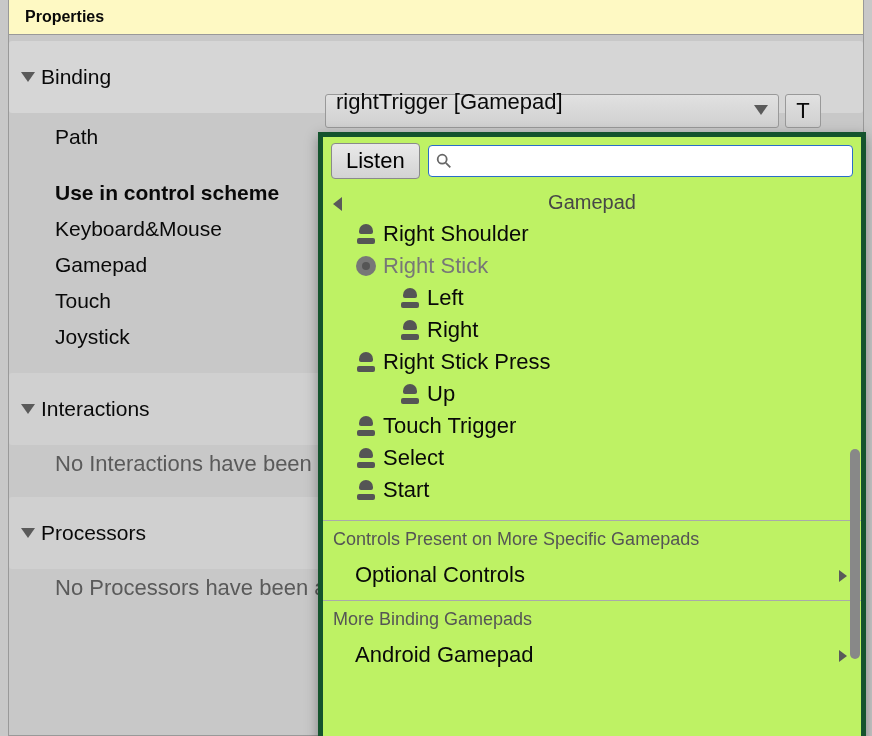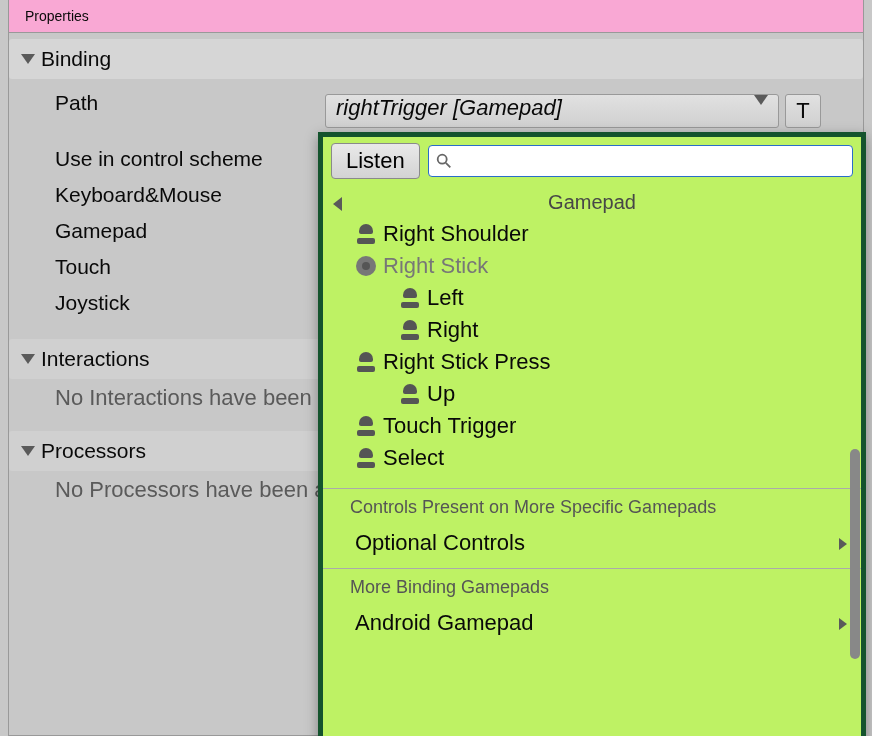--- a/index.html
+++ b/index.html
@@ -8,69 +8,68 @@
   .panel {
     position: absolute;
     left: 8px; top: 0; right: 8px; bottom: 0;
     border: 1px solid #999;
     border-top: none;
     background: #c8c8c8;
   }
 
   
   .properties-header {
-    background: #f9a8d4;
+    background: #fef9c3;
     border-bottom: 1px solid #999;
     padding: 8px 16px;
-    font-weight: normal;
-    font-size: 14px;
+    font-weight: bold;
+    font-size: 16px;
   }
 
   
   .section-header {
     background: #d6d6d6;
-    padding: 8px 12px;
+    padding: 24px 12px;
     font-size: 21px;
     border-radius: 3px;
     margin: 6px 0 0 0;
     display: flex;
     align-items: center;
     gap: 6px;
   }
   .section-header.sub { background: #d0d0d0; margin: 8px 0 0 0; }
 
   .section-body { padding: 6px 0 10px 0; }
 
   .field-row {
     display: flex;
     align-items: center;
     padding: 6px 0 6px 46px;
     font-size: 21px;
   }
   .field-label { width: 252px; }
-  .field-label.bold { font-weight: normal; }
+  .field-label.bold { font-weight: bold; }
 
   .info-text {
     padding: 6px 0 6px 46px;
     font-size: 22px;
     color: #5a5a5a;
   }
 
   
   .path-dropdown {
     position: absolute;
     left: 316px; top: 94px;
     width: 454px; height: 34px;
     background: linear-gradient(#e1e1e1, #d0d0d0);
     border: 1px solid #999;
     border-radius: 3px;
-    display: flex; align-items: flex-start;
-    padding: 0 10px;
-    font-size: 22px;
-    font-style: italic;
+    display: flex; align-items: flex-end;
+    padding: 12px 10px;
+    font-size: 22px;
   }
   .path-dropdown .caret { margin-left: auto; }
 
   .t-button {
     position: absolute;
     left: 776px; top: 94px;
     width: 36px; height: 34px;
     background: linear-gradient(#e1e1e1, #d0d0d0);
     border: 1px solid #999;
     border-radius: 3px;
@@ -160,21 +159,20 @@
     margin-left: 24px;
   }
   .list-item.sub { padding-left: 52px; }
   .list-item.dim { color: #777; }
   .list-item .icon { width: 22px; height: 22px; display:inline-flex; align-items:center; justify-content:center; }
 
   .divider { border-top: 1px solid #aaa; margin: 6px 0 0 0; }
   .section-label {
     font-size: 18px; color: #555;
     padding: 8px 0 6px 10px;
-    margin-left: 17px;
   }
   .subnav {
     display: flex; 
     padding: 6px 14px 6px 32px;
     font-size: 22px;
   }
   .subnav .arrow { margin-left: auto; }
 
   .popup-scrollbar {
     position: absolute;
@@ -315,20 +313,26 @@
           <span class="joy-icon"></span>
         </span>
       <span>Touch Trigger</span>
     </div>
     <div class="list-item">
       <span class="icon">
           <span class="joy-icon"></span>
         </span>
       <span>Select</span>
     </div>
+    <div class="list-item">
+      <span class="icon">
+          <span class="joy-icon"></span>
+        </span>
+      <span>Start</span>
+    </div>
   </div>
 
   <div class="divider"></div>
   <div class="section-label">Controls Present on More Specific Gamepads</div>
   <div class="subnav">
     <span>Optional Controls</span>
     <span class="arrow"><span class="tri-right"></span></span>
   </div>
 
   <div class="divider"></div>

